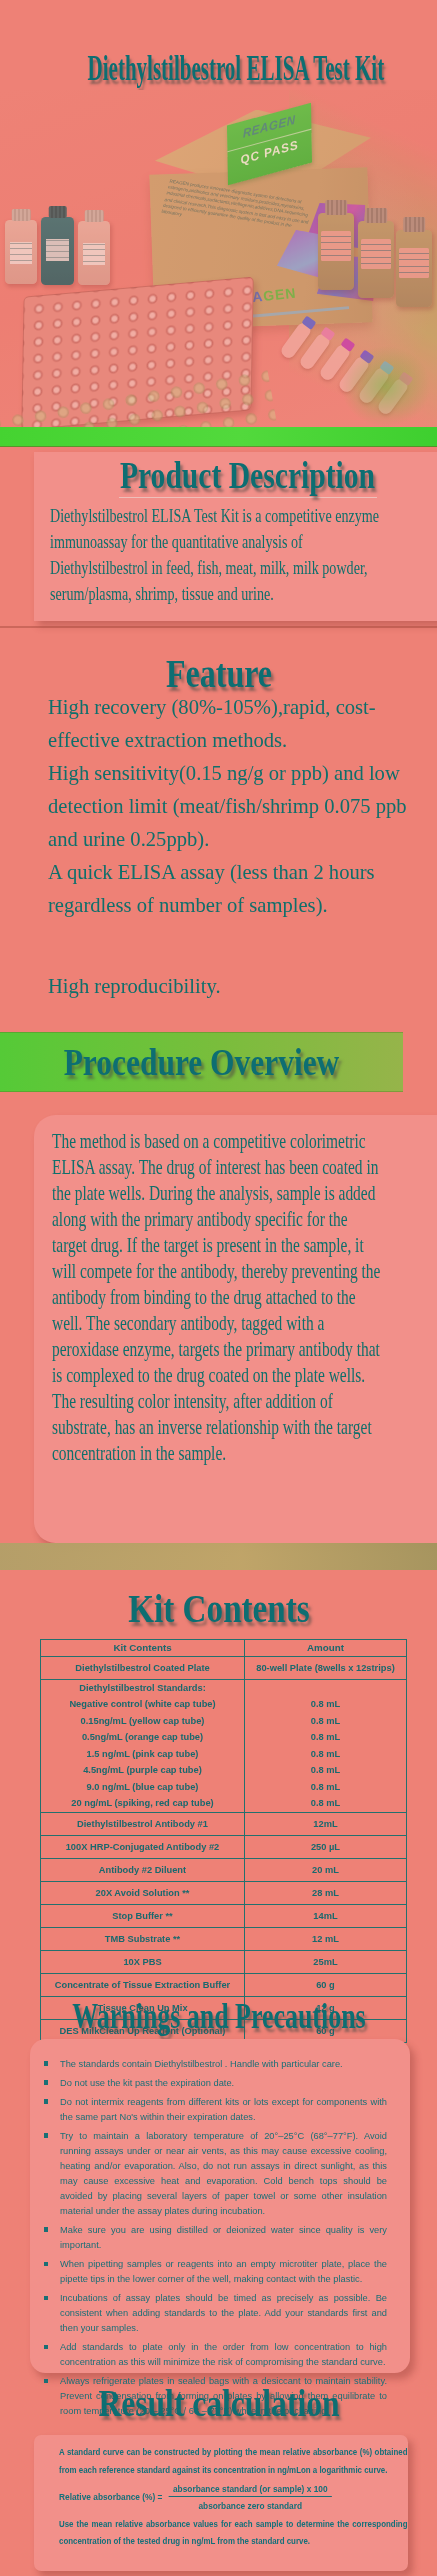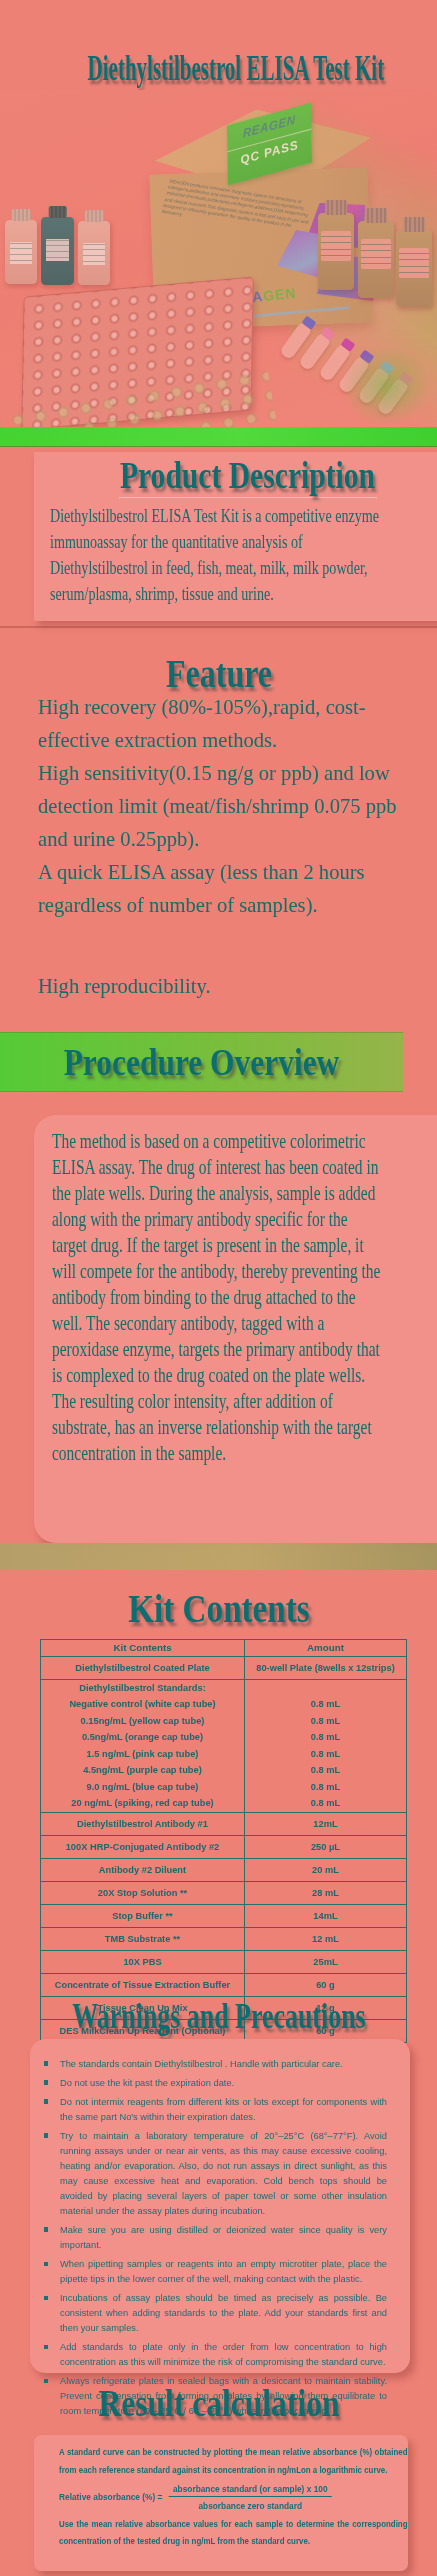--- a/index.html
+++ b/index.html
@@ -101,21 +101,21 @@
   
   .desc-card{left:34px;top:452px;width:427px;height:169px;padding-top:4.1px;}
   .desc-card .hd{position:relative;font-size:37px;line-height:39px;transform:scale(.8,1);}
   .hd-rule{width:258px;height:1px;margin:2.1px auto 5.2px auto;background:rgba(235,230,225,.55);}
   .desc-body{margin-left:15.5px;width:479px;transform:scale(.72,1);font-size:19.6px;line-height:26px;}
 
   .divider-line{position:absolute;left:0;top:626px;width:438px;height:2.1px;background:rgba(150,60,48,.38);}
 
   
   #feature-hd{top:650px;font-size:40px;transform:scale(.8,1);}
-  #feature-text{position:absolute;left:38px;top:691px;width:374px;
+  #feature-text{position:absolute;left:48px;top:691px;width:374px;
     font-family:"Liberation Serif","DejaVu Serif",serif;color:var(--teal-body);
     font-size:20.6px;line-height:33px;}
   #feature-text p{margin:0;}
   #feature-text p.gap{margin-top:48px;}
 
   
   .proc-card{left:34px;top:1115px;width:434px;height:428px;border-radius:21.6px;padding:13.4px 0 0 17.5px;}
   .proc-body{width:443px;transform:scale(.75,1);font-size:20.6px;line-height:26px;}
 
   .tan-band{position:absolute;left:0;top:1543px;width:438px;height:27px;
@@ -298,21 +298,21 @@
           </tr>
           <tr>
             <td>100X HRP-Conjugated Antibody #2</td>
             <td>250 µL</td>
           </tr>
           <tr>
             <td>Antibody #2 Diluent</td>
             <td>20 mL</td>
           </tr>
           <tr>
-            <td>20X Stop Solution **</td>
+            <td>20X Avoid Solution **</td>
             <td>28 mL</td>
           </tr>
           <tr>
             <td>Stop Buffer **</td>
             <td>14mL</td>
           </tr>
           <tr>
             <td>TMB Substrate **</td>
             <td>12 mL</td>
           </tr>

